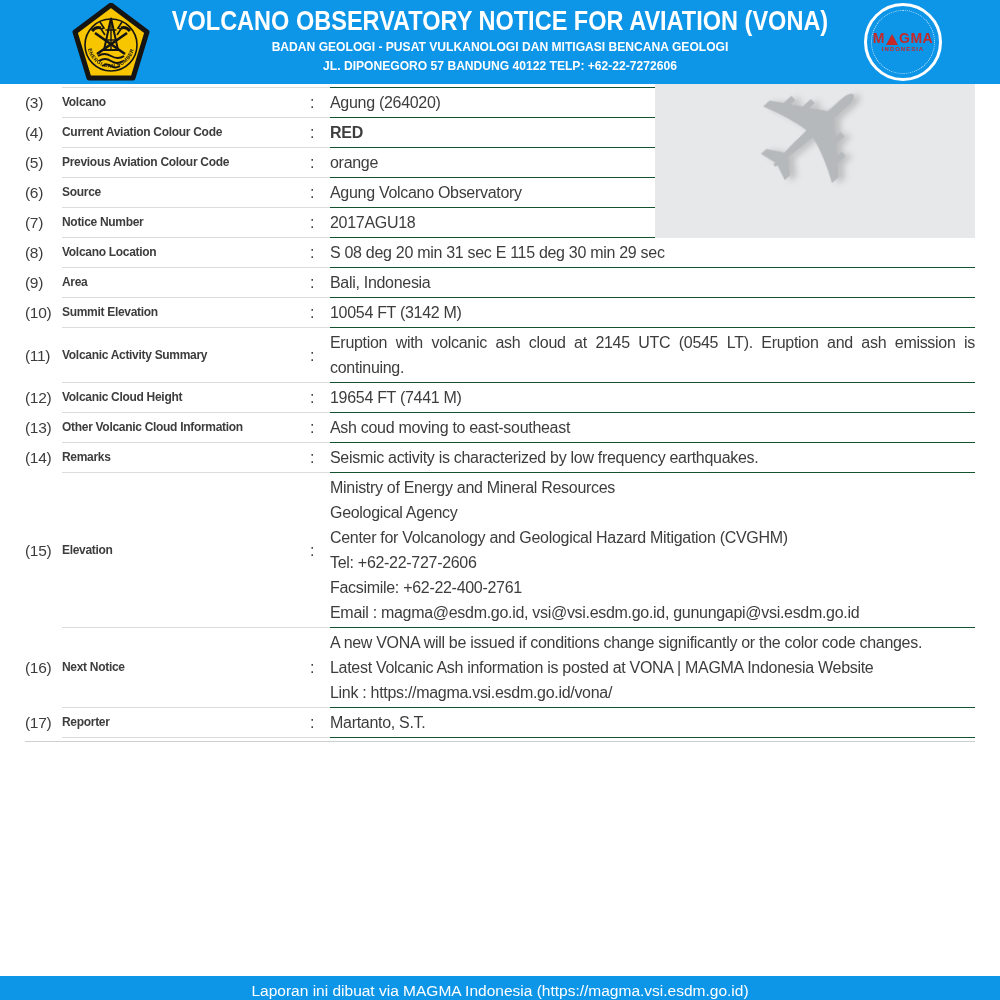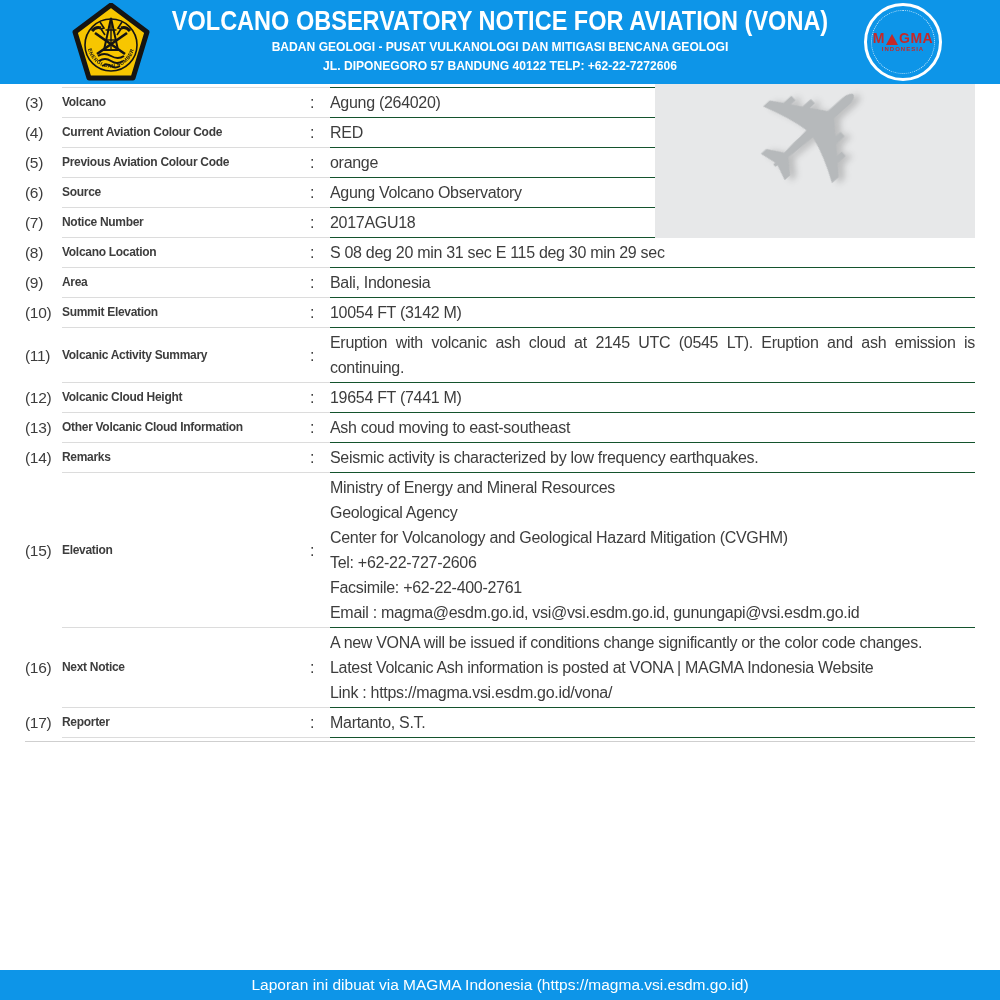--- a/index.html
+++ b/index.html
@@ -29,29 +29,29 @@
   
   table.vona{width:950px;margin:28px auto 0;border-collapse:collapse;table-layout:fixed;}
   td{padding:2px 0;line-height:25px;font-size:16px;vertical-align:middle;letter-spacing:-0.3px;
      word-wrap:break-word;}
   td.c-num{font-size:15.5px;border-bottom:none;}
   td.c-label{font-weight:bold;font-size:12px;white-space:nowrap;border-bottom:1px solid #dcdcdc;}
   td.c-title{font-weight:bold;border-bottom:1px solid #dcdcdc;}
   td.c-colon{border-bottom:1px solid #dcdcdc;}
   td.c-value{border-bottom:1px solid #14532d;}
   td.c-img{background:#e7e8e9;border-bottom:none;}
-  td.v-bold{font-weight:normal;}
+  td.v-bold{font-weight:bold;}
   td.justify{text-align:justify;}
   .plane-wrap{width:320px;height:203px;display:flex;align-items:center;justify-content:center;overflow:hidden;}
   .plane-glyph{font-size:150px;line-height:150px;color:#b6b9bb;display:inline-block;
                transform:rotate(-42deg);filter:drop-shadow(4px 5px 3px rgba(0,0,0,0.18));}
   .bottom-line{width:950px;margin:3px auto 0;border-top:1px solid #cfcfcf;height:0;}
 
   
-  .footer{position:absolute;left:0;bottom:0;width:1000px;height:30px;background:#0d95e8;color:#fff;
+  .footer{position:absolute;left:0;bottom:0;width:1000px;height:24px;background:#0d95e8;color:#fff;
           text-align:center;line-height:30px;font-size:15.5px;}
 </style>
 </head>
 <body>
 
 <div class="page">
 
   <div class="header">
     <span class="esdm-logo">
       <svg width="78" height="80" viewBox="0 0 78 80">

